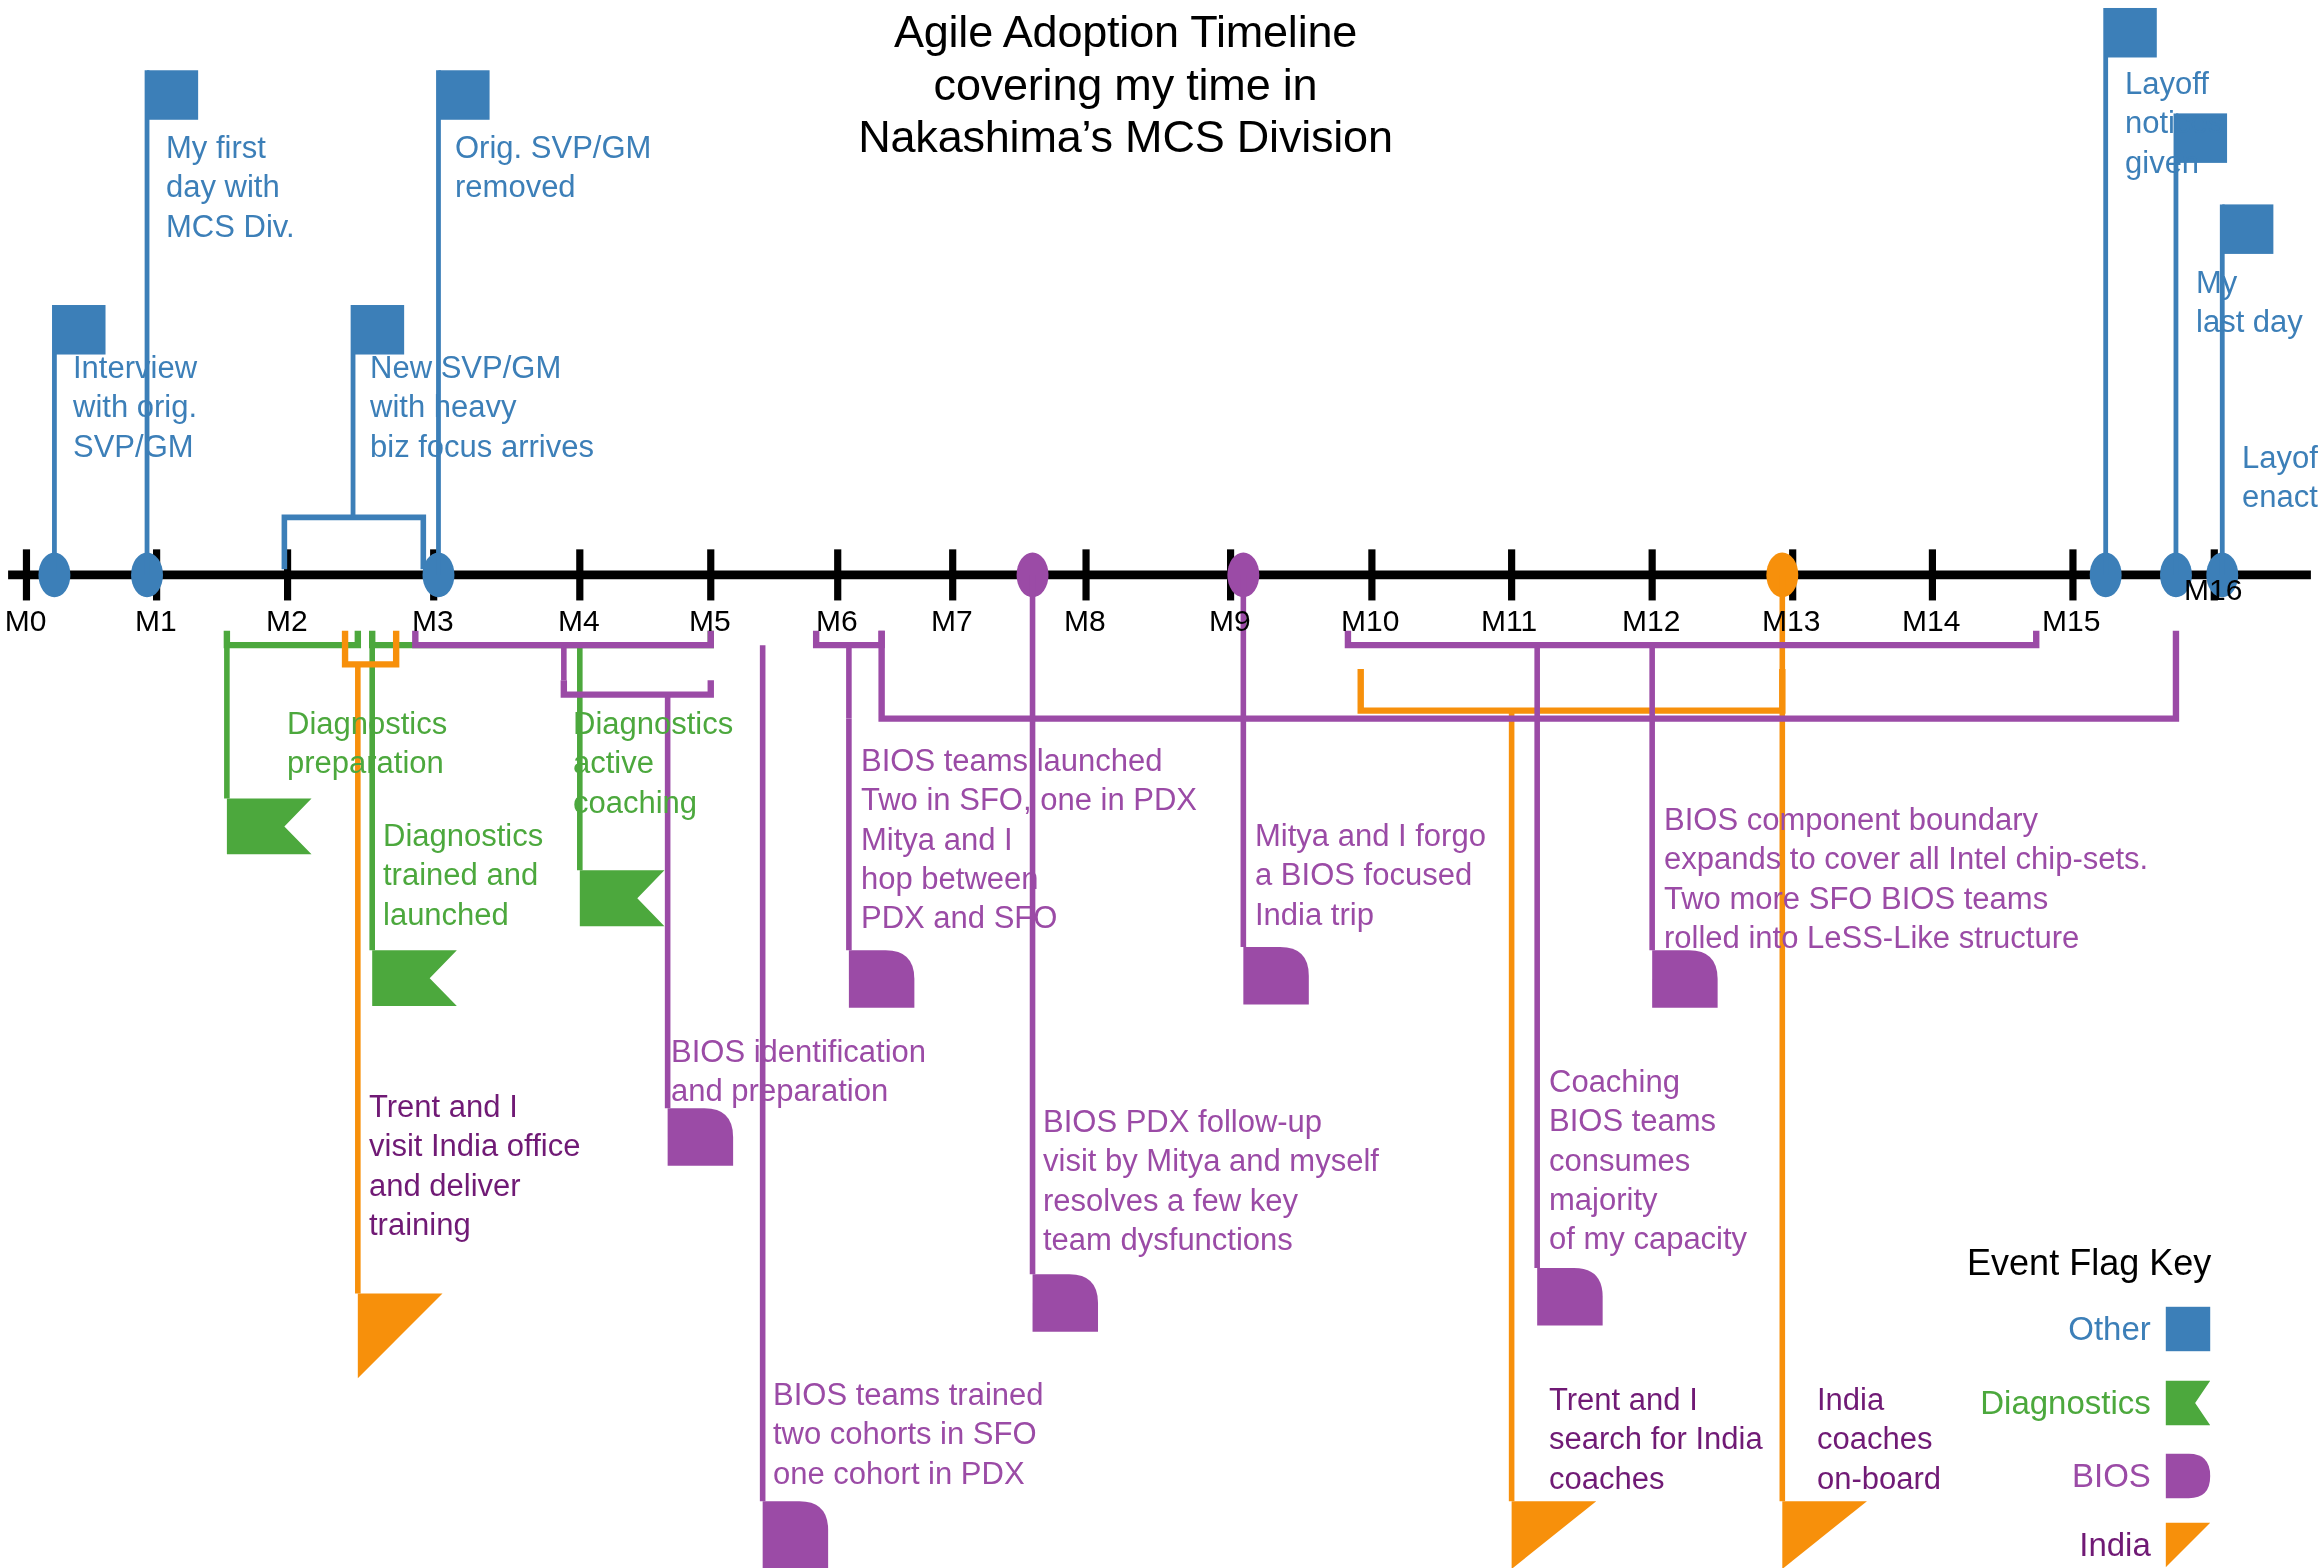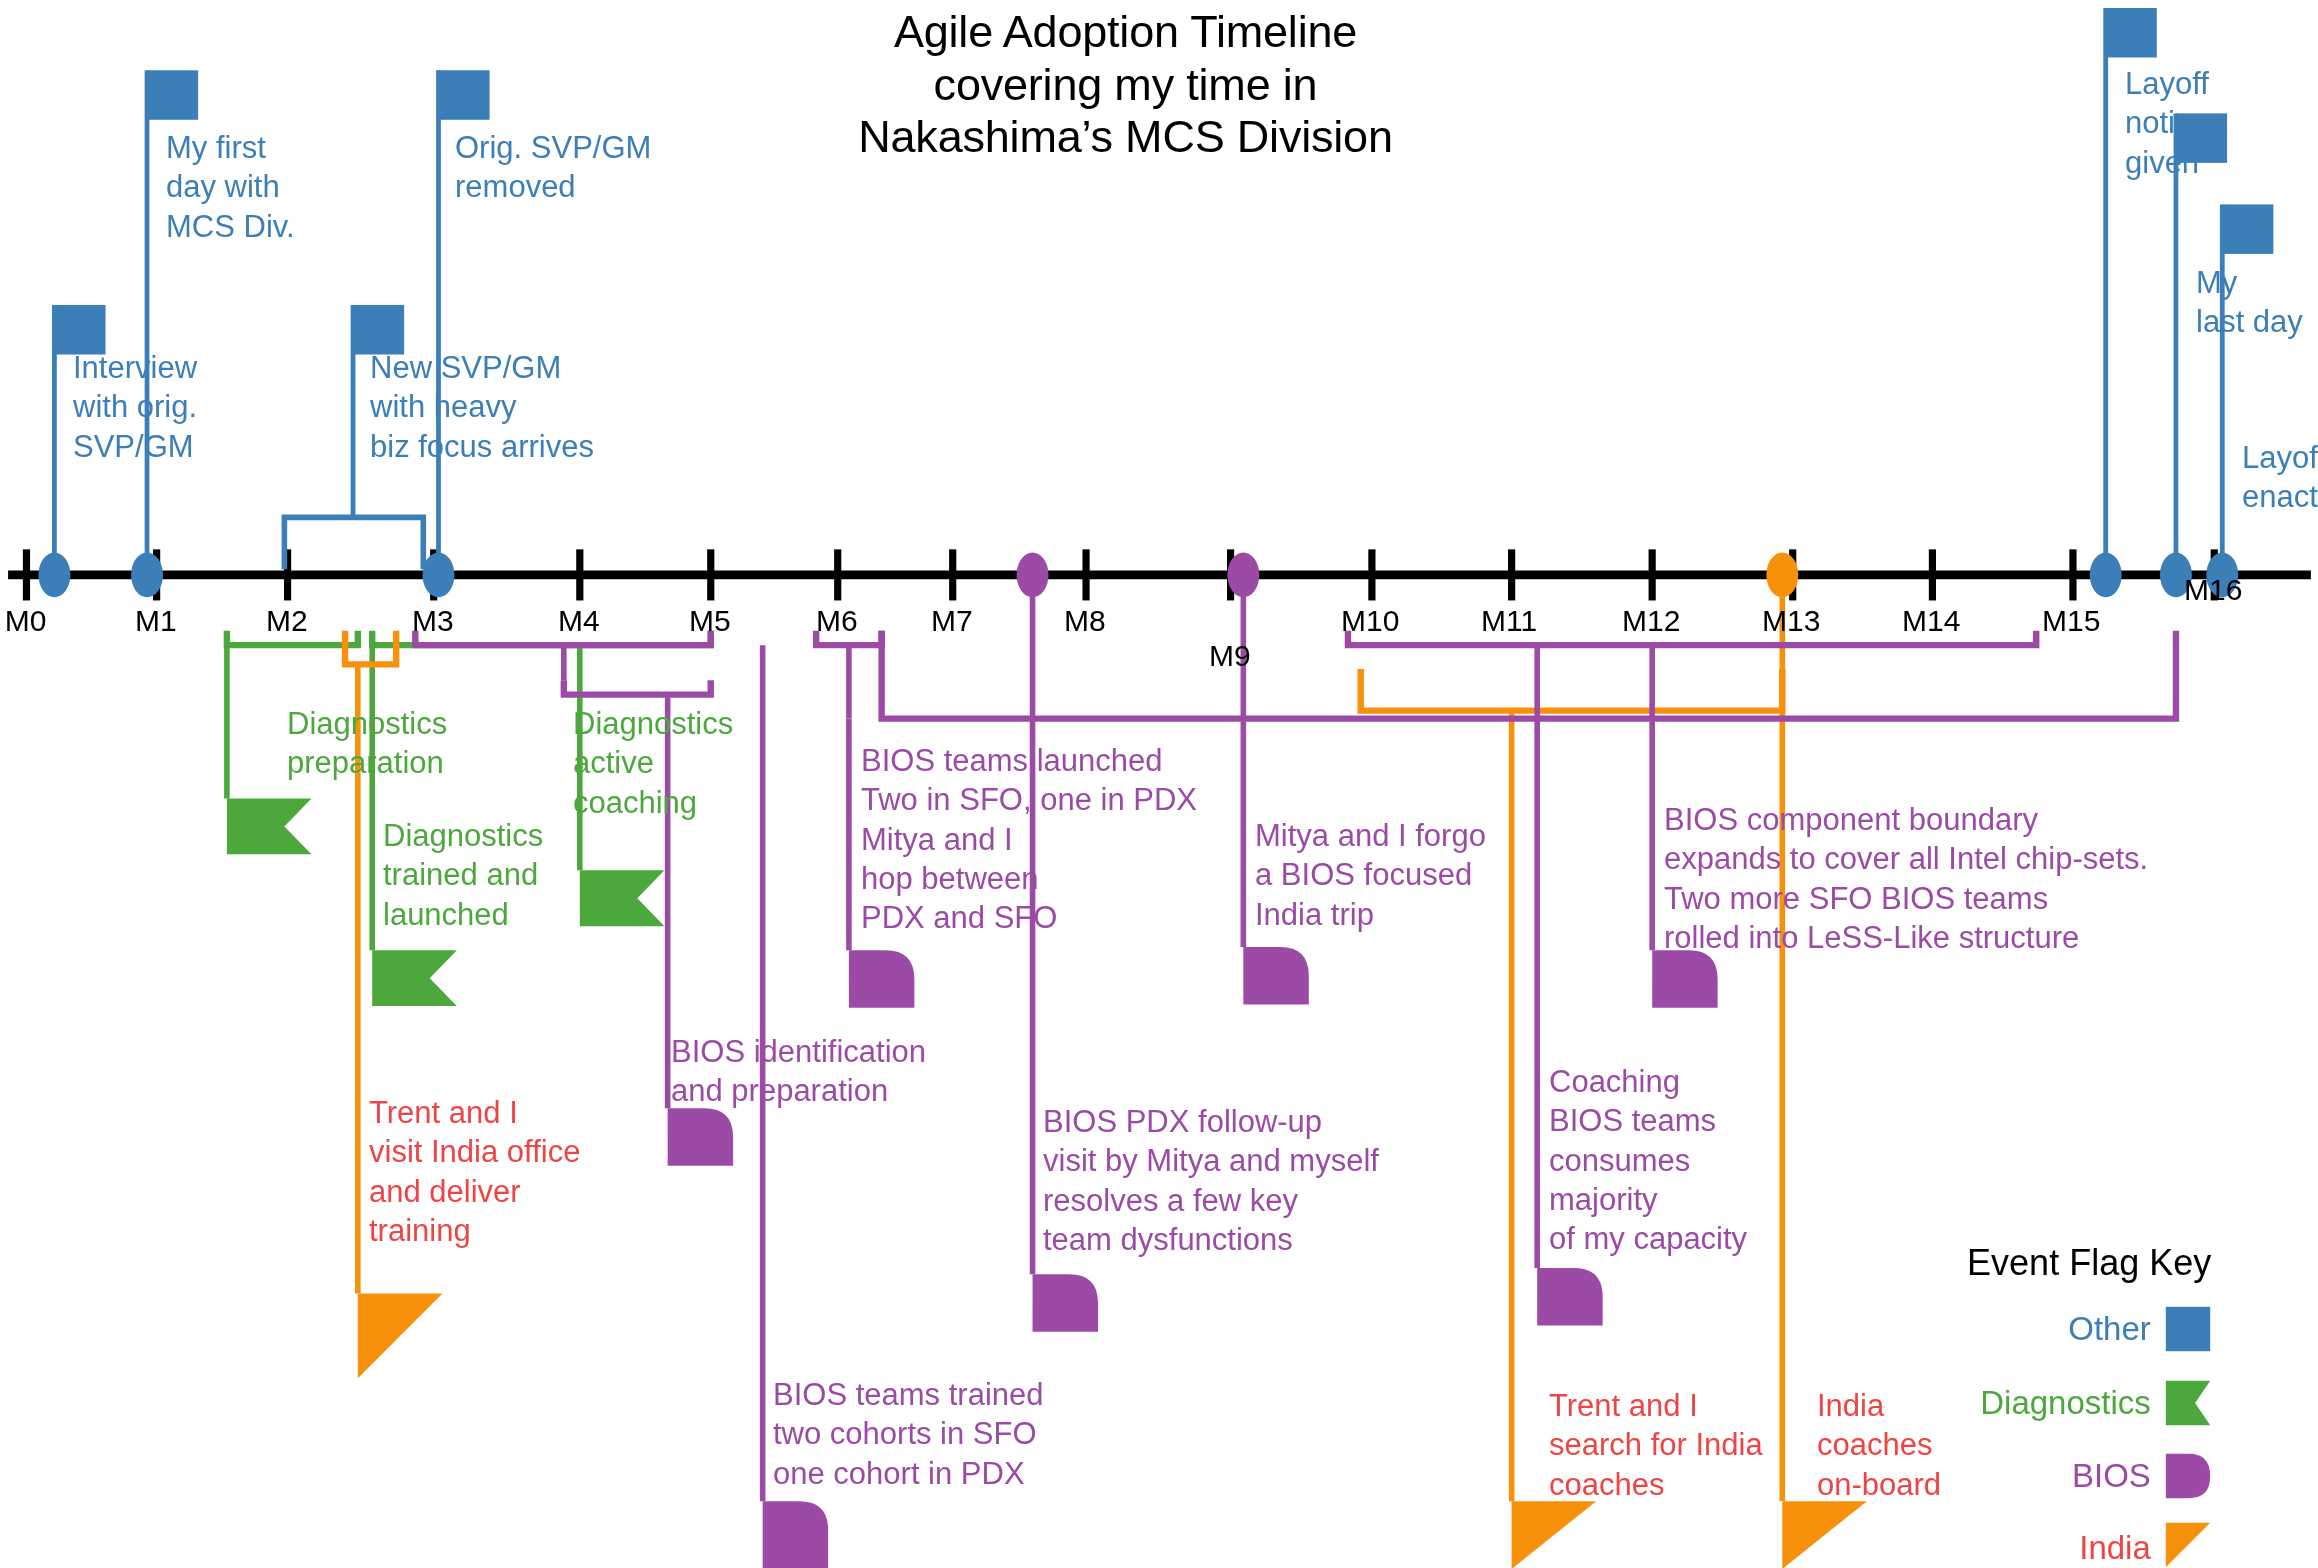--- a/index.html
+++ b/index.html
@@ -44,21 +44,21 @@
   .lbl {
     position: absolute;
     font-family: "Liberation Sans", sans-serif;
     font-size: 31px;
     line-height: 1.27;
     white-space: pre-line;
   }
   .c-other      { color: #3C7FB8; }
   .c-diagnostics{ color: #4CA83D; }
   .c-bios       { color: #9B4BA6; }
-  .c-india      { color: #ef4444; margin-top: 6px; }
+  .c-india      { color: #701a75; }
 
   .axlabel {
     position: absolute;
     font-size: 30px;
     color: #000000;
     font-family: "Liberation Sans", sans-serif;
   }
   .legend-title {
     position: absolute;
     right: 12.8px;
@@ -257,21 +257,21 @@
 
   <div class="axlabel" style="left:4.8px;   top:604px;">M0</div>
   <div class="axlabel" style="left:135px; top:604px;">M1</div>
   <div class="axlabel" style="left:266px; top:604px;">M2</div>
   <div class="axlabel" style="left:412px; top:604px;">M3</div>
   <div class="axlabel" style="left:558px; top:604px;">M4</div>
   <div class="axlabel" style="left:689px; top:604px;">M5</div>
   <div class="axlabel" style="left:816px;top:604px;">M6</div>
   <div class="axlabel" style="left:931px;top:604px;">M7</div>
   <div class="axlabel" style="left:1064px;top:604px;">M8</div>
-  <div class="axlabel" style="left:1209px;top:604px;margin-top:35px;">M9</div>
+  <div class="axlabel" style="left:1209px;top:604px;">M9</div>
   <div class="axlabel" style="left:1341px;top:604px;">M10</div>
   <div class="axlabel" style="left:1481px;top:604px;">M11</div>
   <div class="axlabel" style="left:1622px;top:604px;">M12</div>
   <div class="axlabel" style="left:1762px;top:604px;">M13</div>
   <div class="axlabel" style="left:1902px;top:604px;">M14</div>
   <div class="axlabel" style="left:2042px;top:604px;">M15</div>
   <div class="axlabel" style="left:2184px;top:573px;">M16</div>
 
   <div class="lbl c-other" style="left:166px; top:128px;  width:200px;">My first
 day with

